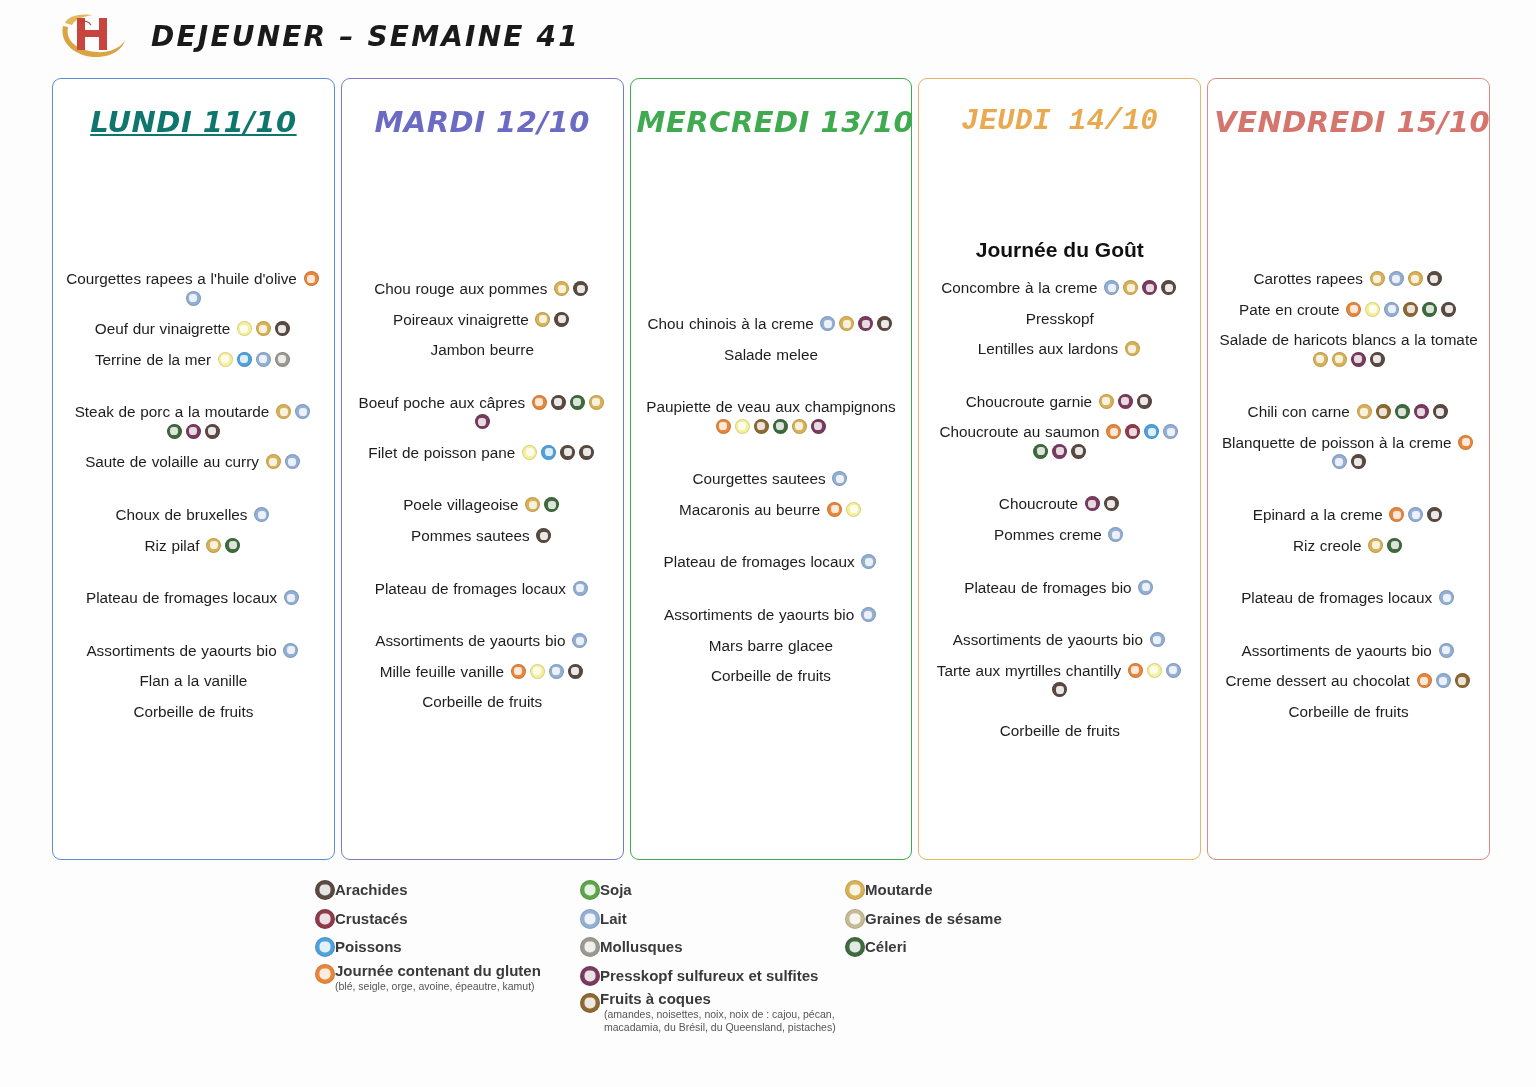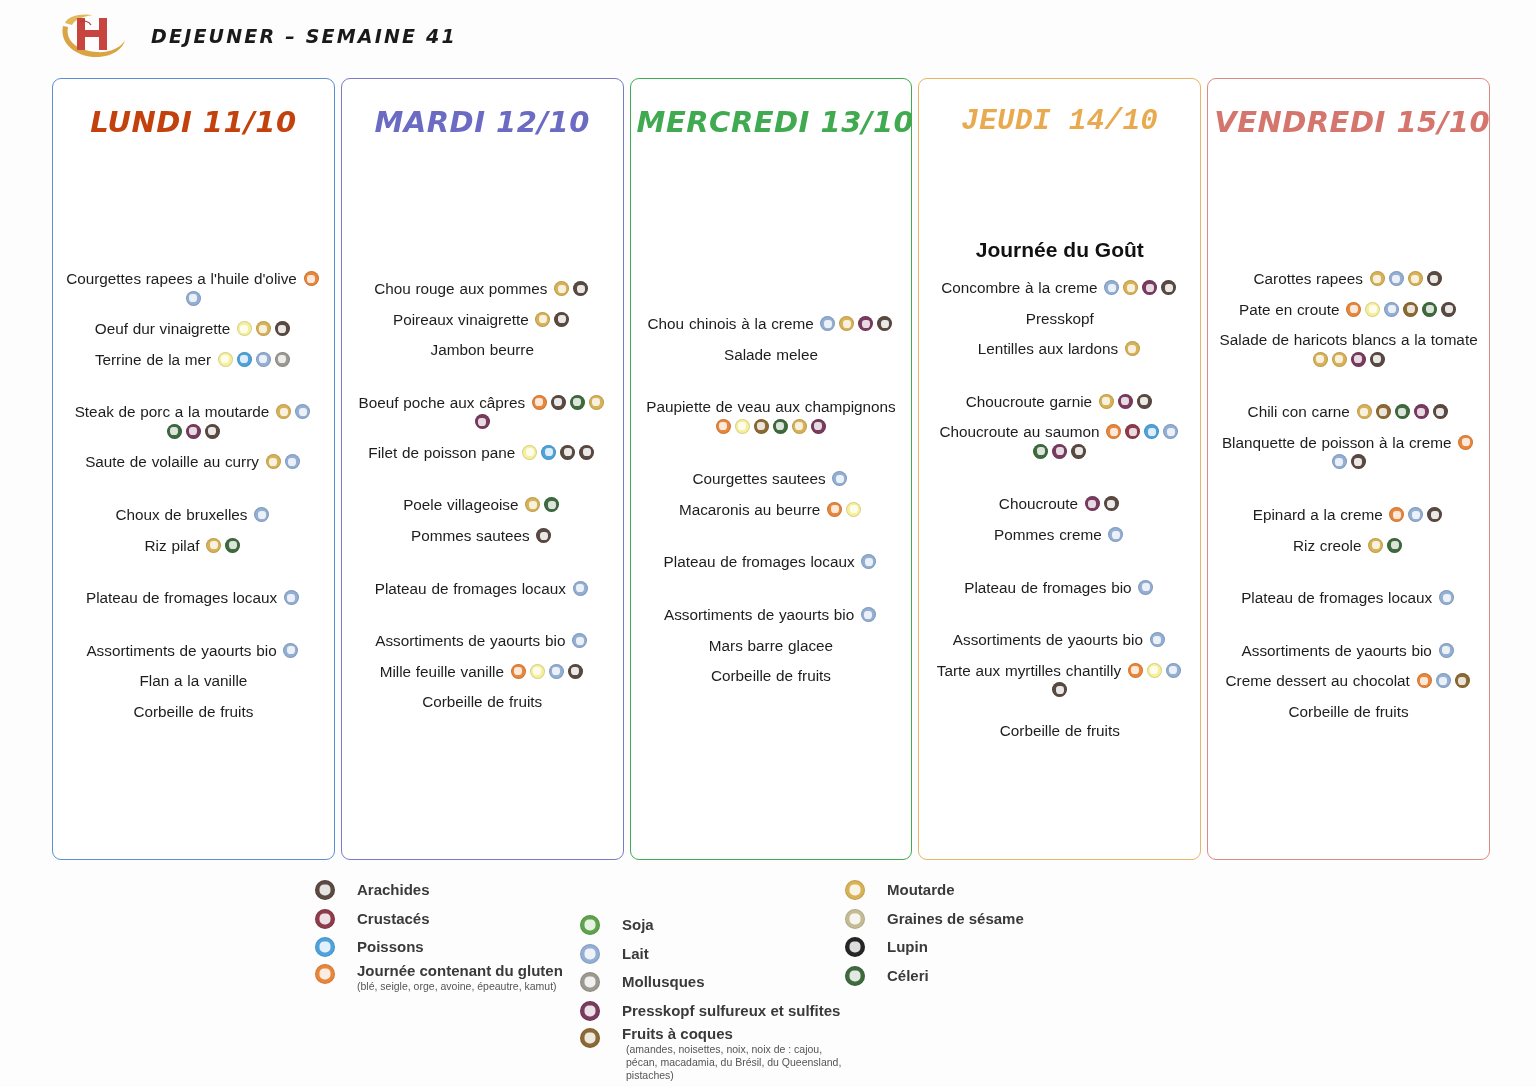--- a/index.html
+++ b/index.html
@@ -26,21 +26,21 @@
   }
   .logo {
     position: relative;
     width: 74px; height: 52px;
   }
   .logo svg { display:block; }
   .header-title {
     font-family: "DejaVu Sans", sans-serif;
     font-style: italic;
     font-weight: 600;
-    font-size: 19px;
+    font-size: 28px;
     letter-spacing: 2.2px;
     color: #1a1a1a;
     white-space: nowrap;
   }
 
   
   #columns {
     position: absolute;
     left: 52px; top: 78px;
     width: 1438px; height: 782px;
@@ -120,26 +120,26 @@
   
   #legend {
     position: absolute;
     left: 315px; top: 876px;
     width: 1090px;
     display: flex;
     gap: 0;
   }
   .legend-col { position: relative; }
   .legend-col.c1 { width: 265px; }
-  .legend-col.c2 { width: 265px; margin-top: 35px; }
+  .legend-col.c2 { width: 265px; }
   .legend-col.c3 { width: 260px; }
   .legend-row {
     display: flex;
     align-items: center;
-    gap: 22px;
+    gap: 0;
     height: 28.5px;
   }
   .legend-icon {
     width: 20px; height: 20px;
     border-radius: 50%;
     flex: none;
     position: relative;
     box-shadow: inset 0 0 0 1px rgba(0,0,0,0.10);
   }
   .legend-icon::after {
@@ -191,21 +191,21 @@
         <path d="M10 13 C12 6, 26 3, 38 5 C30 6, 20 9, 17 15 Z" fill="#e3b85c"></path>
         <path d="M22 8 L30 8 L30 20 L44 20 L44 8 L52 8 L52 40 L44 40 L44 27 L30 27 L30 40 L22 40 Z" fill="#c8453f"></path>
         <path d="M25 12 C28 10, 34 11, 36 15" stroke="#b33a35" stroke-width="1.2" fill="none"></path>
       </svg>
     </div>
     <div class="header-title">DEJEUNER – SEMAINE 41</div>
   </div>
 
   <div id="columns">
       <div class="day-col" style="border-color: rgb(91, 143, 212);">
-        <div class="day-title" style="color: #c2410c;">LUNDI 11/10</div>
+        <div class="day-title" style="color: #0f766e; text-decoration: underline;">LUNDI 11/10</div>
         <div style="height: 130px;"></div>
         <div class="day-body">
           <div class="dish"><span class="txt">Courgettes rapees a l'huile d'olive</span> <span class="al" title="cereales" style="background: rgb(232, 135, 60);"></span><br><span class="al" title="lait" style="background: rgb(147, 175, 212);"></span></div>
           <div class="dish"><span class="txt">Oeuf dur vinaigrette</span> <span class="al" title="oeufs" style="background: rgb(246, 239, 155);"></span><span class="al" title="moutarde" style="background: rgb(216, 178, 87);"></span><span class="al dark" title="arachides" style="background: rgb(91, 74, 65);"></span></div>
           <div class="dish"><span class="txt">Terrine de la mer</span> <span class="al" title="oeufs" style="background: rgb(246, 239, 155);"></span><span class="al" title="poissons" style="background: rgb(79, 163, 220);"></span><span class="al" title="lait" style="background: rgb(147, 175, 212);"></span><span class="al" title="mollusques" style="background: rgb(156, 154, 144);"></span></div>
           <div class="gap-md"></div>
           <div class="dish"><span class="txt">Steak de porc a la moutarde</span> <span class="al" title="moutarde" style="background: rgb(216, 178, 87);"></span><span class="al" title="lait" style="background: rgb(147, 175, 212);"></span><br><span class="al" title="celeri" style="background: rgb(63, 107, 63);"></span><span class="al" title="sulfites" style="background: rgb(123, 58, 95);"></span><span class="al dark" title="arachides" style="background: rgb(91, 74, 65);"></span></div>
           <div class="dish"><span class="txt">Saute de volaille au curry</span> <span class="al" title="moutarde" style="background: rgb(216, 178, 87);"></span><span class="al" title="lait" style="background: rgb(147, 175, 212);"></span></div>
           <div class="gap-md"></div>
           <div class="dish"><span class="txt">Choux de bruxelles</span> <span class="al" title="lait" style="background: rgb(147, 175, 212);"></span></div>
@@ -348,23 +348,19 @@
     <div class="legend-col c3">
         <div class="legend-row">
           <span class="legend-icon" style="background: rgb(216, 178, 87);"></span>
           <span><span class="legend-label">Moutarde</span></span>
         </div>
         <div class="legend-row">
           <span class="legend-icon" style="background: rgb(197, 188, 150);"></span>
           <span><span class="legend-label">Graines de sésame</span></span>
         </div>
         <div class="legend-row">
-          <span class="legend-icon" style="background: rgb(38, 38, 38);"></span>
-          <span><span class="legend-label">Lupin</span></span>
-        </div>
-        <div class="legend-row">
           <span class="legend-icon" style="background: rgb(63, 107, 63);"></span>
           <span><span class="legend-label">Céleri</span></span>
         </div>
       </div>
   </div>
 
 </div>
 
 </body></html>

